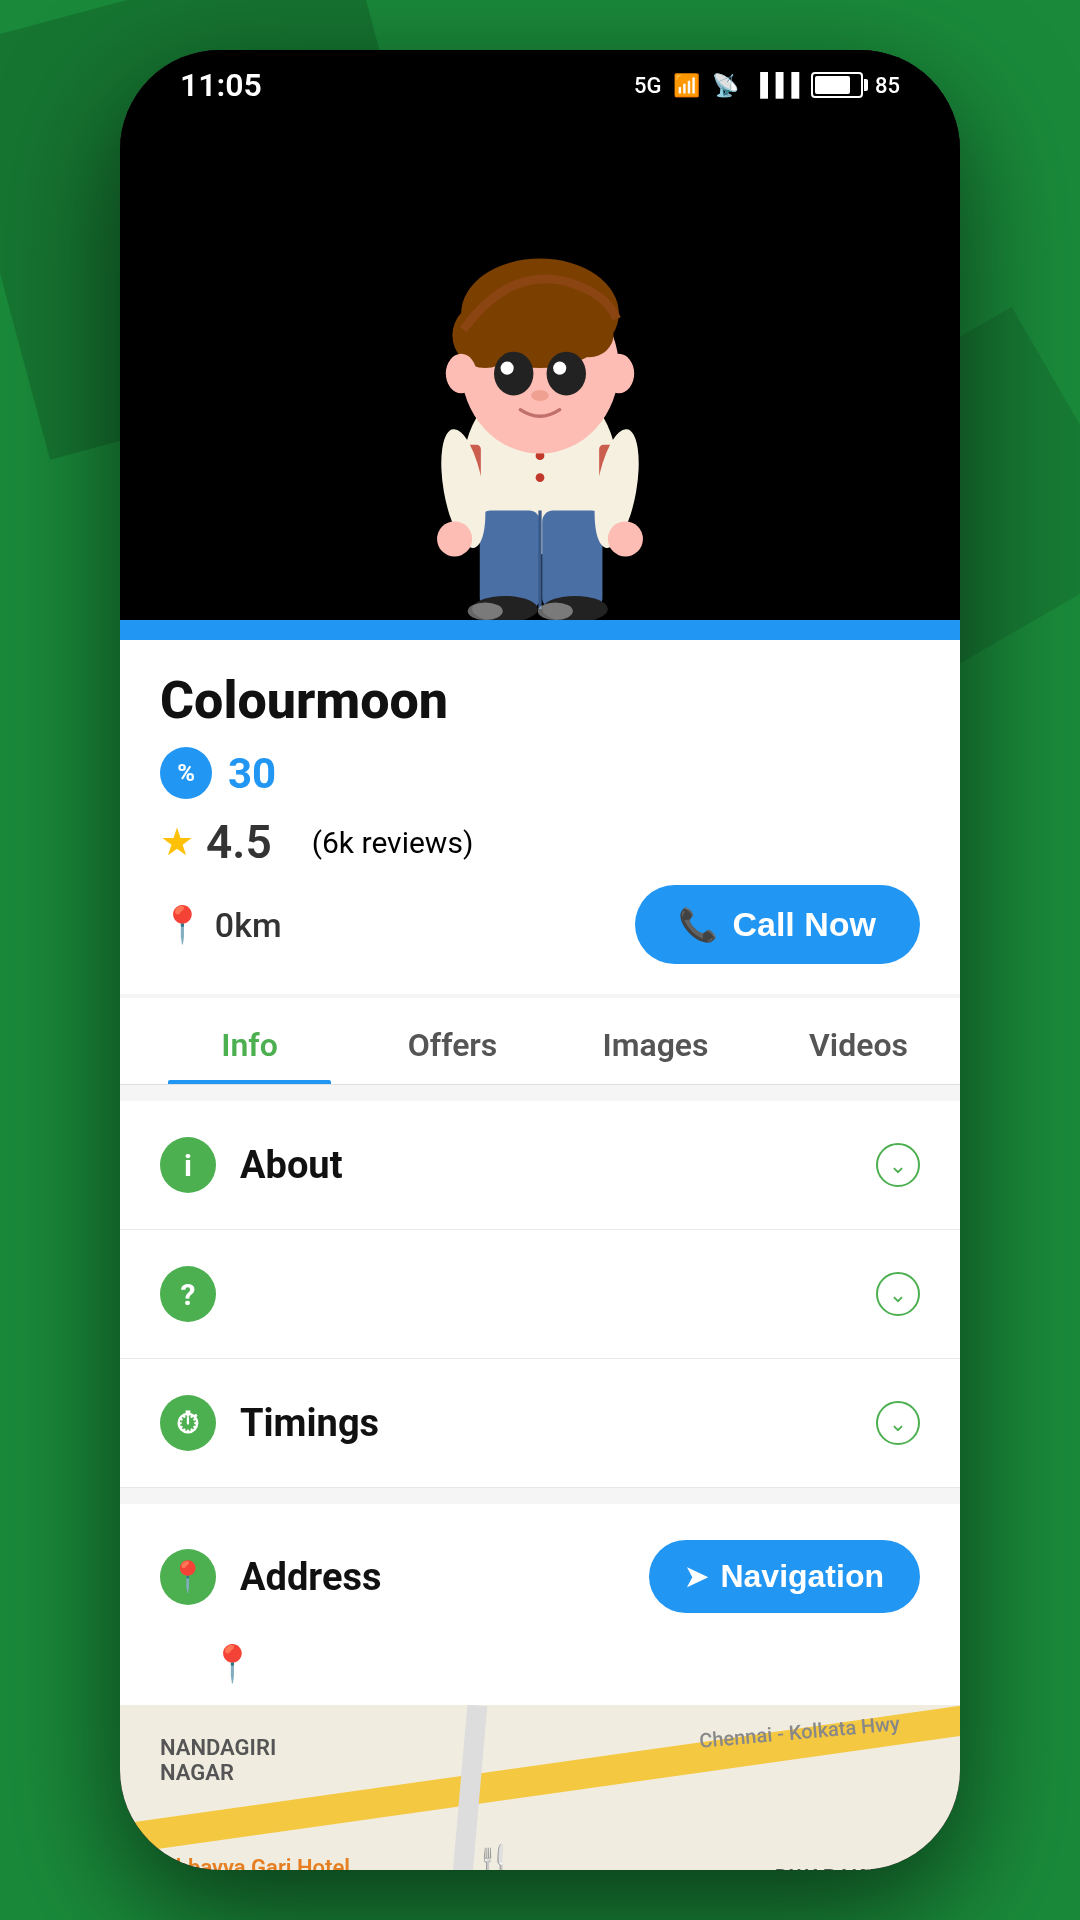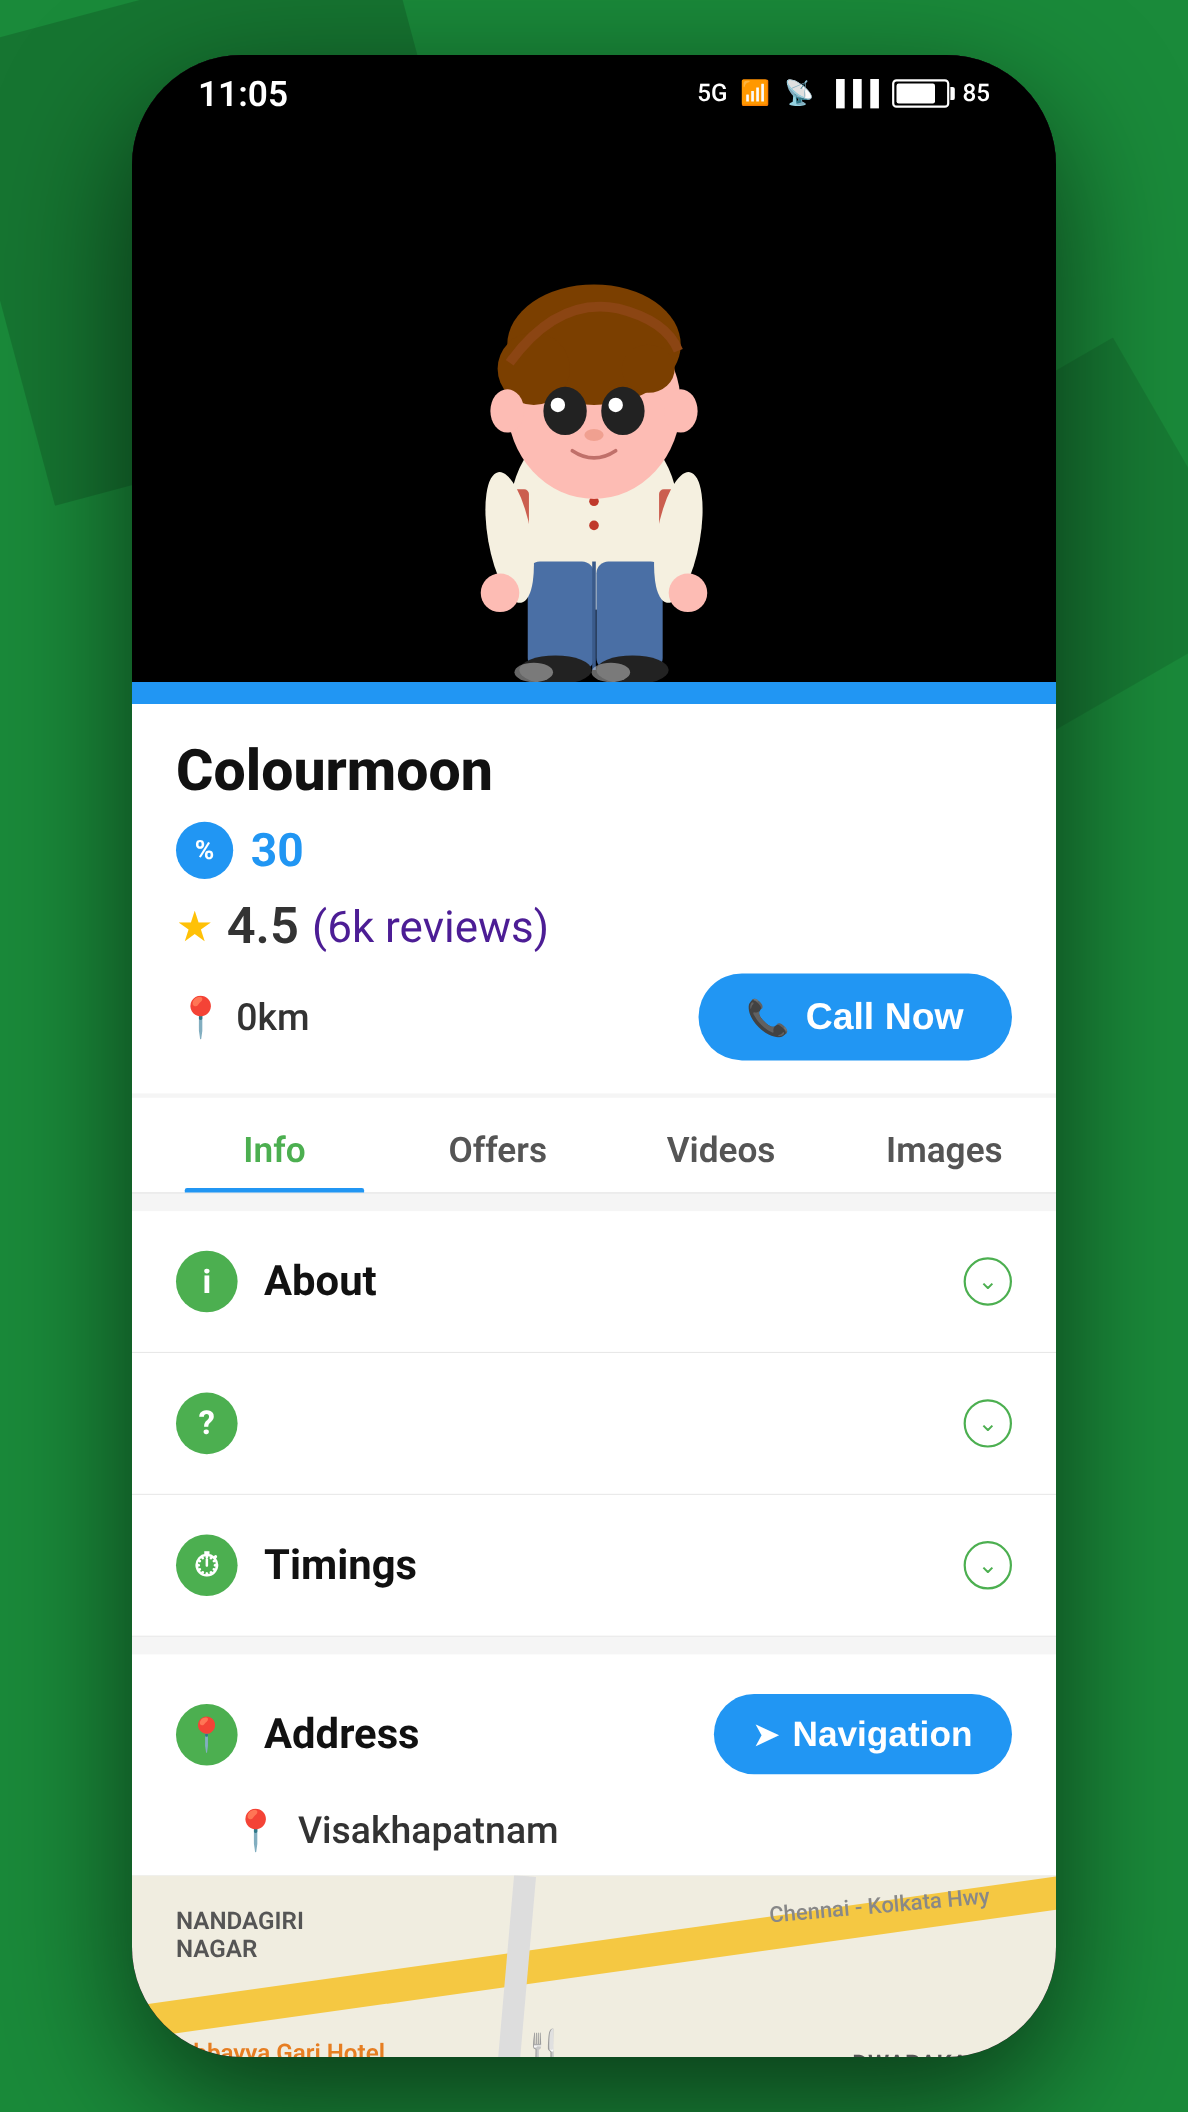--- a/index.html
+++ b/index.html
@@ -197,22 +197,23 @@
     .star-icon {
       color: #FFC107;
       font-size: 38px;
     }
     .rating-number {
       font-size: 46px;
       font-weight: 600;
       color: #333;
     }
     .rating-reviews {
-      font-size: 40px;
-      color: #4c1d95;
+      font-size: 30px;
+      color: #000000;
+      margin-left: 28px;
     }
     .location-call-row {
       display: flex;
       align-items: center;
       justify-content: space-between;
       margin-bottom: 10px;
     }
     .location-row {
       display: flex;
       align-items: center;
@@ -562,24 +563,24 @@
     </div>
 
     <div class="tabs-bar">
       <div class="tab-item active">
         <span>Info</span>
       </div>
       <div class="tab-item">
         <span>Offers</span>
       </div>
       <div class="tab-item">
+        <span>Images</span>
+      </div>
+      <div class="tab-item">
         <span>Videos</span>
-      </div>
-      <div class="tab-item">
-        <span>Images</span>
       </div>
     </div>
 
     <div class="accordion-container">
 
       <div class="accordion-item">
         <div class="accordion-left">
           <div class="accordion-icon-circle">
             <span>i</span>
           </div>
@@ -614,21 +615,20 @@
           <div class="accordion-icon-circle">📍</div>
           <span class="address-title">Address</span>
         </div>
         <button class="navigation-button">
           <span class="nav-arrow">➤</span>
           <span>Navigation</span>
         </button>
       </div>
       <div class="city-row">
         <span class="city-pin">📍</span>
-        <span class="city-name">Visakhapatnam</span>
       </div>
     </div>
 
     <div class="map-area">
       <div class="map-bg">
         <div class="map-road-main"></div>
         <div class="map-road-secondary"></div>
         <div class="map-label-1" style="white-space:pre-line;">NANDAGIRI
 NAGAR</div>
         <div class="map-label-2">Chennai - Kolkata Hwy</div>

